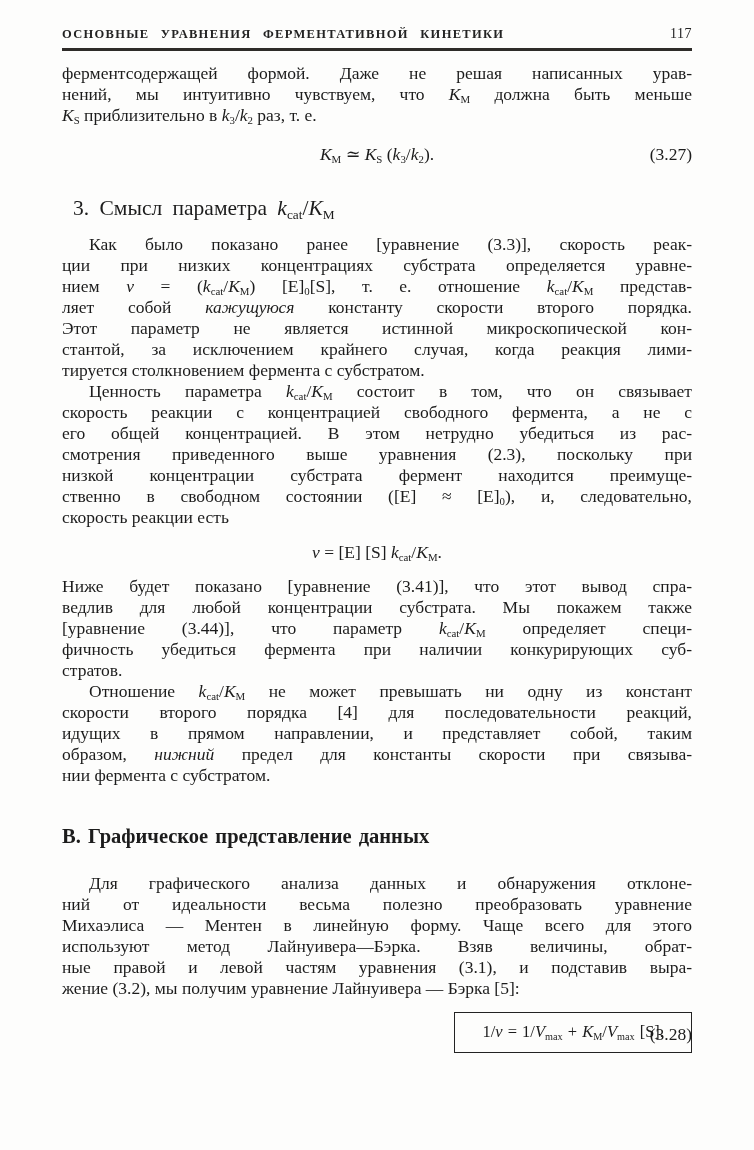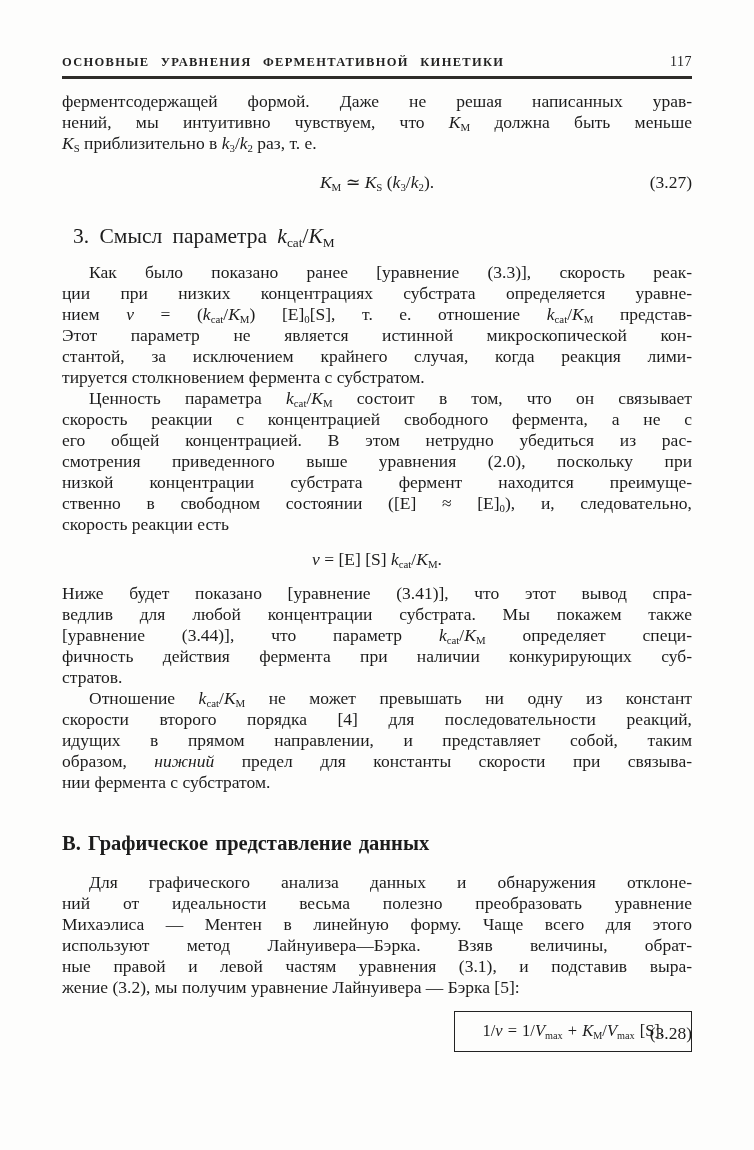--- a/index.html
+++ b/index.html
@@ -5,21 +5,21 @@
   html, body {
     margin: 0;
     padding: 0;
     background: #ffffff;
   }
   .page {
     position: relative;
     width: 754px;
     height: 1150px;
     box-sizing: border-box;
-    padding: 54px 62px 0 62px;
+    padding: 26px 62px 0 62px;
     background: #fdfdfc;
     color: #1c1c1c;
     font-family: "Liberation Serif", "DejaVu Serif", serif;
     font-size: 17.5px;
     line-height: 21px;
     overflow: hidden;
   }
   
   .running-header {
     display: flex;
@@ -47,21 +47,21 @@
   
   .para { margin: 0; }
   .para .line {
     text-align: justify;
     text-align-last: justify;
   }
   .para .line.last { text-align-last: left; }
   .para .line.indent { text-indent: 27px; }
   .para-intro { margin-top: 12px; }
   .para-after-h3 { margin-top: 12px; }
-  .para-after-hB { margin-top: 16px; }
+  .para-after-hB { margin-top: 24px; }
   i { font-style: italic; }
   sub {
     font-size: 0.62em;
     font-style: normal;
     line-height: 0;
     vertical-align: baseline;
     position: relative;
     top: 0.28em;
   }
   
@@ -136,44 +136,45 @@
     <span><i>K</i><sub>М</sub> ≃ <i>K</i><sub>S</sub> (<i>k</i><sub>3</sub>/<i>k</i><sub>2</sub>).</span>
     <span class="eq-num">(3.27)</span>
   </div>
 
   <h2 class="heading-3">3. Смысл параметра <i>k</i><sub>cat</sub>/<i>K</i><sub>М</sub></h2>
 
   <div class="para para-after-h3">
       <div class="line indent">Как было показано ранее [уравнение (3.3)], скорость реак-</div>
       <div class="line">ции при низких концентрациях субстрата определяется уравне-</div>
       <div class="line">нием <i>v</i> = (<i>k</i><sub>cat</sub>/<i>K</i><sub>М</sub>) [E]<sub>0</sub>[S], т. е. отношение <i>k</i><sub>cat</sub>/<i>K</i><sub>М</sub> представ-</div>
+      <div class="line">ляет собой <i>кажущуюся</i> константу скорости второго порядка.</div>
       <div class="line">Этот параметр не является истинной микроскопической кон-</div>
       <div class="line">стантой, за исключением крайнего случая, когда реакция лими-</div>
       <div class="line last">тируется столкновением фермента с субстратом.</div>
     </div>
 
   <div class="para">
       <div class="line indent">Ценность параметра <i>k</i><sub>cat</sub>/<i>K</i><sub>М</sub> состоит в том, что он связывает</div>
       <div class="line">скорость реакции с концентрацией свободного фермента, а не с</div>
       <div class="line">его общей концентрацией. В этом нетрудно убедиться из рас-</div>
-      <div class="line">смотрения приведенного выше уравнения (2.0), поскольку при</div>
+      <div class="line">смотрения приведенного выше уравнения (2.3), поскольку при</div>
       <div class="line">низкой концентрации субстрата фермент находится преимуще-</div>
       <div class="line">ственно в свободном состоянии ([E] ≈ [E]<sub>0</sub>), и, следовательно,</div>
       <div class="line last">скорость реакции есть</div>
     </div>
 
   <div class="equation eq-free">
     <span><i>v</i> = [E] [S] <i>k</i><sub>cat</sub>/<i>K</i><sub>М</sub>.</span>
   </div>
 
   <div class="para">
       <div class="line">Ниже будет показано [уравнение (3.41)], что этот вывод спра-</div>
       <div class="line">ведлив для любой концентрации субстрата. Мы покажем также</div>
       <div class="line">[уравнение (3.44)], что параметр <i>k</i><sub>cat</sub>/<i>K</i><sub>М</sub> определяет специ-</div>
-      <div class="line">фичность действия фермента при наличии конкурирующих суб-</div>
+      <div class="line">фичность убедиться фермента при наличии конкурирующих суб-</div>
       <div class="line last">стратов.</div>
     </div>
 
   <div class="para">
       <div class="line indent">Отношение <i>k</i><sub>cat</sub>/<i>K</i><sub>М</sub> не может превышать ни одну из констант</div>
       <div class="line">скорости второго порядка [4] для последовательности реакций,</div>
       <div class="line">идущих в прямом направлении, и представляет собой, таким</div>
       <div class="line">образом, <i>нижний</i> предел для константы скорости при связыва-</div>
       <div class="line last">нии фермента с субстратом.</div>
     </div>

